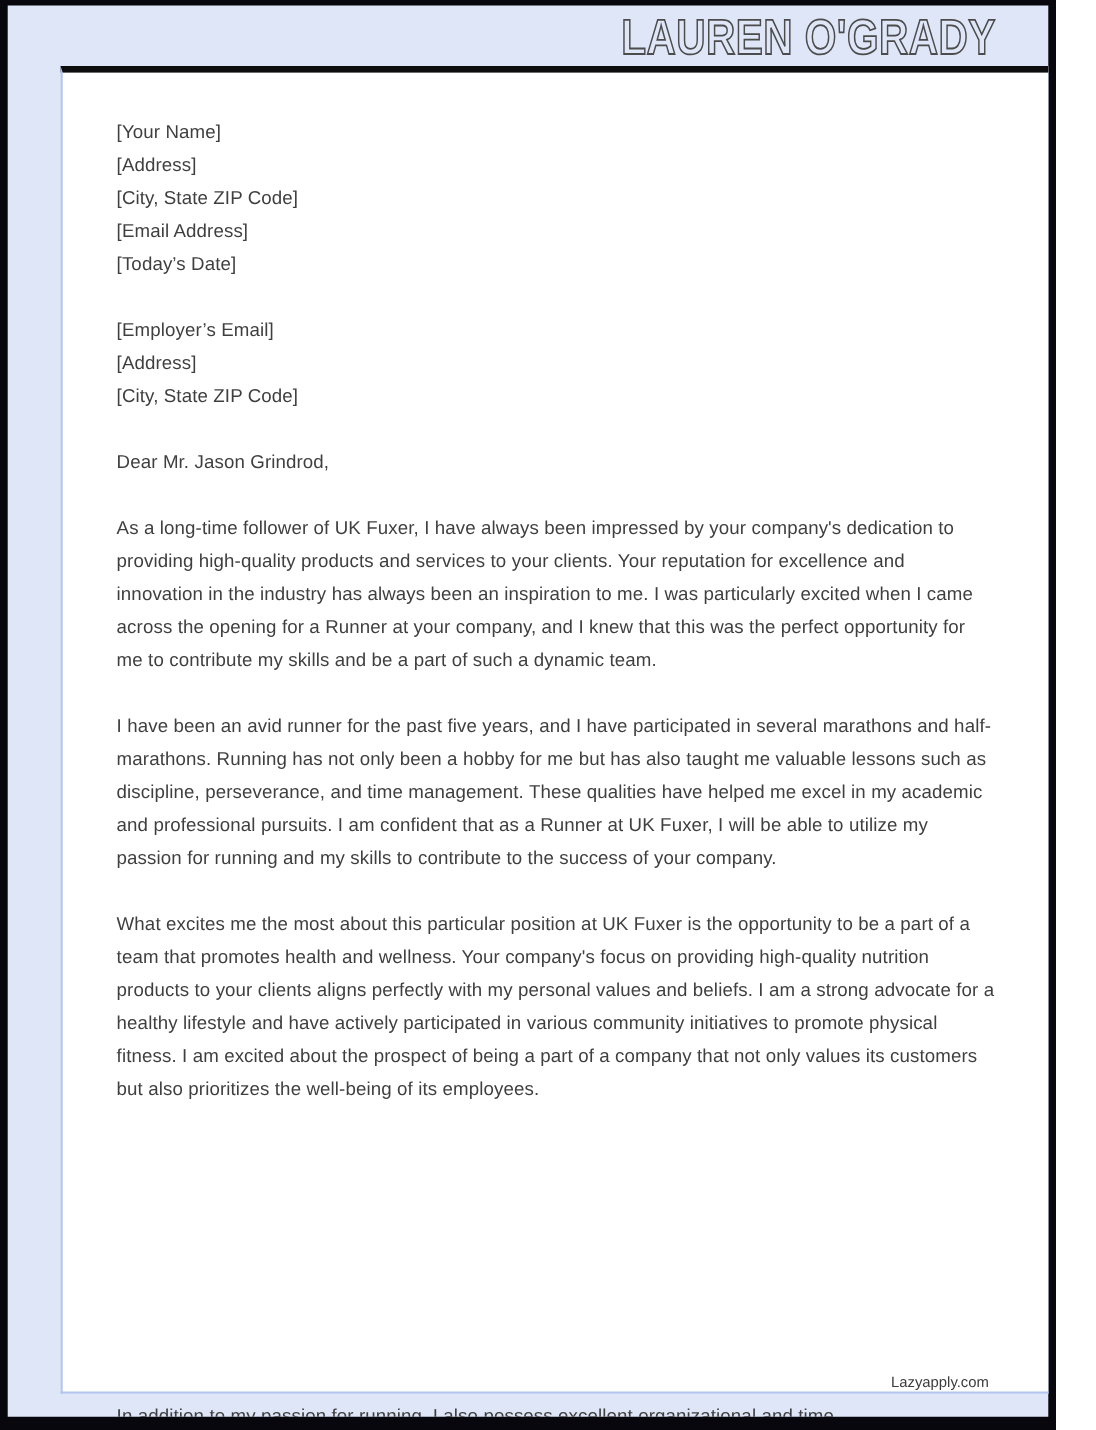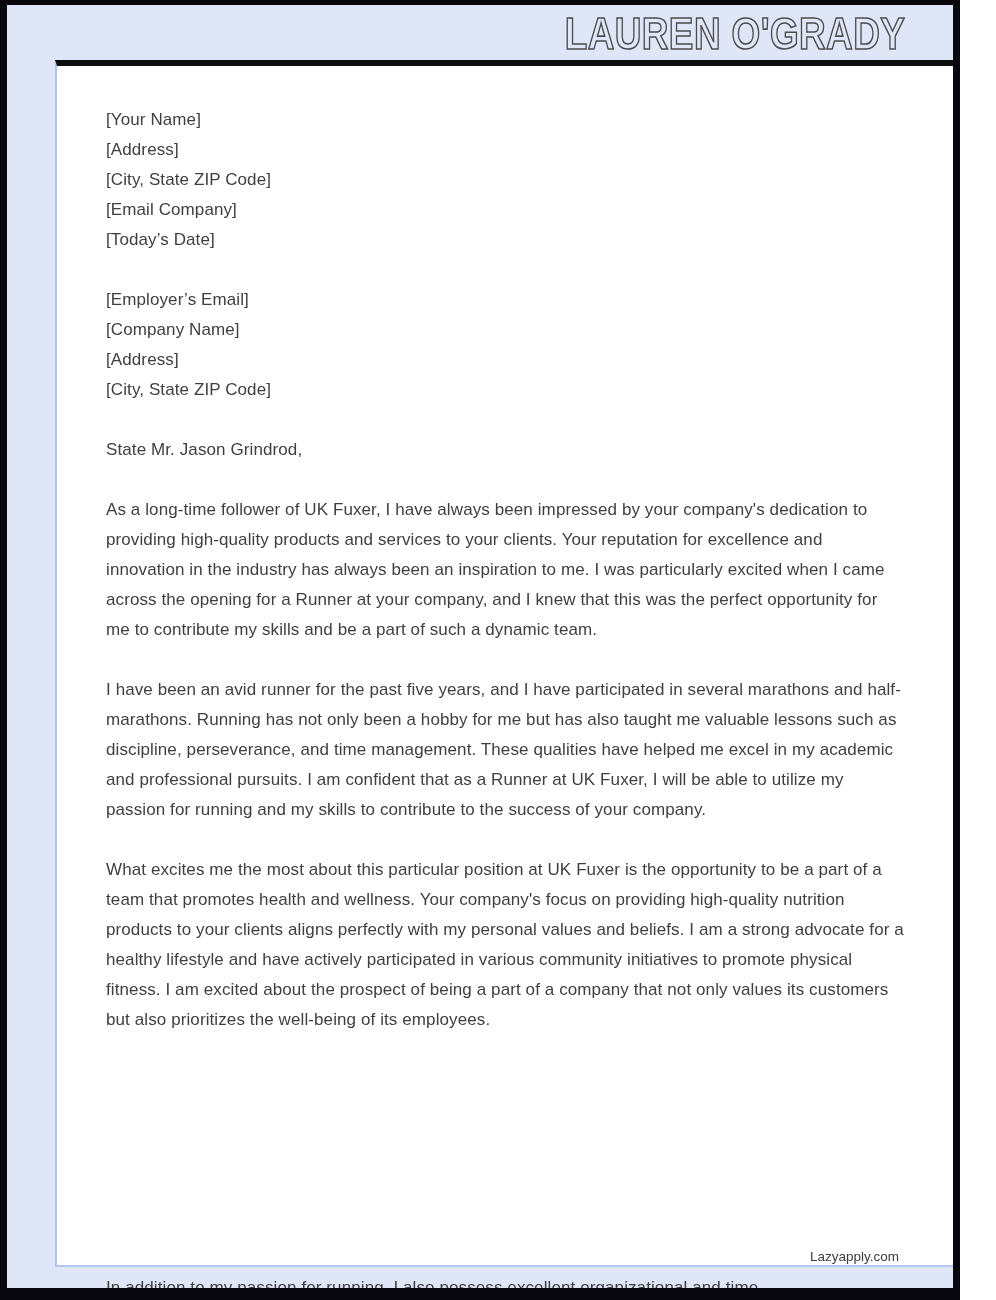--- a/index.html
+++ b/index.html
@@ -90,32 +90,31 @@
   <div class="brand">LAUREN O'GRADY</div>
 
   <div class="card"></div>
 
   <div class="letter">
 
     <div>
       <div>[Your Name]</div>
       <div>[Address]</div>
       <div>[City, State ZIP Code]</div>
-      <div>[Email Company]</div>
+      <div>[Email Address]</div>
       <div>[Today’s Date]</div>
     </div>
 
     <div>
       <div>[Employer’s Email]</div>
-      <div>[Company Name]</div>
       <div>[Address]</div>
       <div>[City, State ZIP Code]</div>
     </div>
 
-    <p>State Mr. Jason Grindrod,</p>
+    <p>Dear Mr. Jason Grindrod,</p>
 
     <p>As a long-time follower of UK Fuxer, I have always been impressed by your company's dedication to providing high-quality products and services to your clients. Your reputation for excellence and innovation in the industry has always been an inspiration to me. I was particularly excited when I came across the opening for a Runner at your company, and I knew that this was the perfect opportunity for me to contribute my skills and be a part of such a dynamic team.</p>
     <p>I have been an avid runner for the past five years, and I have participated in several marathons and half-marathons. Running has not only been a hobby for me but has also taught me valuable lessons such as discipline, perseverance, and time management. These qualities have helped me excel in my academic and professional pursuits. I am confident that as a Runner at UK Fuxer, I will be able to utilize my passion for running and my skills to contribute to the success of your company.</p>
     <p>What excites me the most about this particular position at UK Fuxer is the opportunity to be a part of a team that promotes health and wellness. Your company's focus on providing high-quality nutrition products to your clients aligns perfectly with my personal values and beliefs. I am a strong advocate for a healthy lifestyle and have actively participated in various community initiatives to promote physical fitness. I am excited about the prospect of being a part of a company that not only values its customers but also prioritizes the well-being of its employees.</p>
 
   </div>
 
   <div class="watermark">Lazyapply.com</div>
 
   <div class="overflow-line">In addition to my passion for running, I also possess excellent organizational and time</div>

